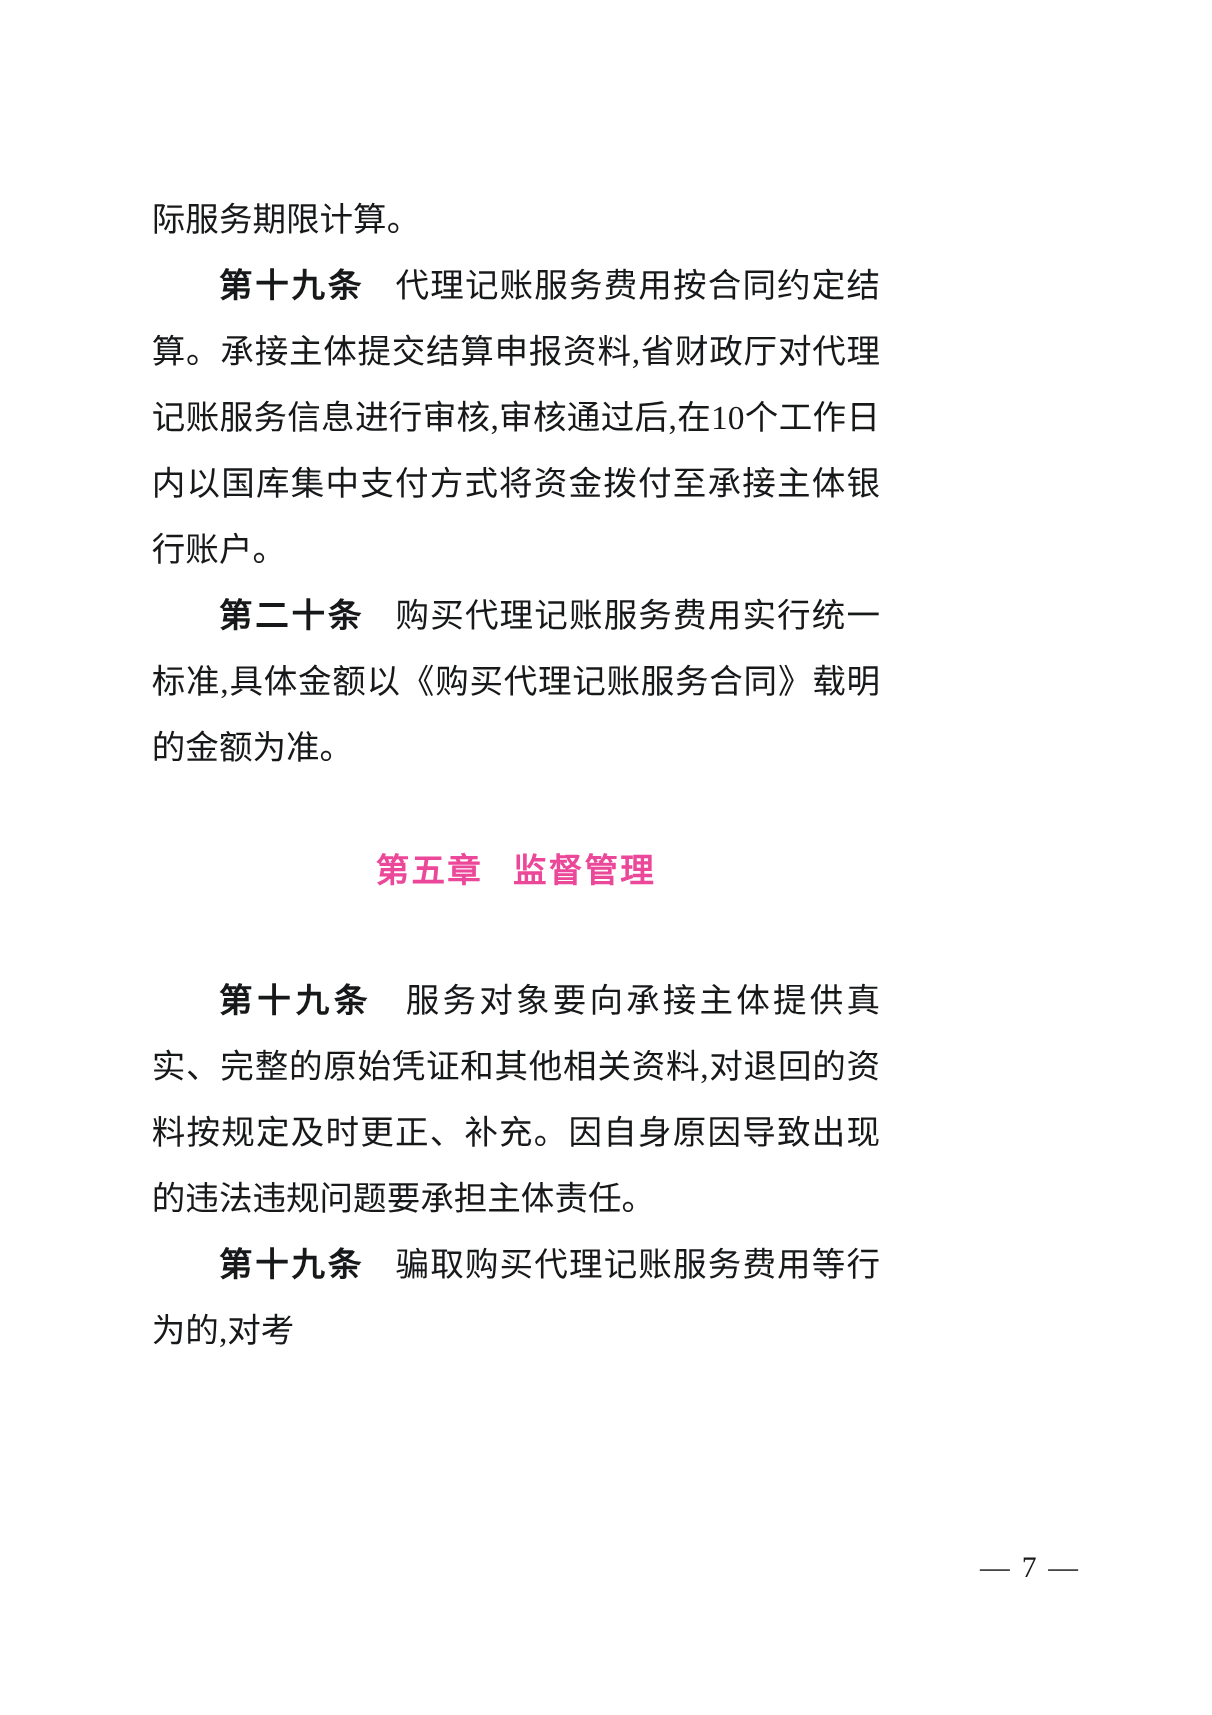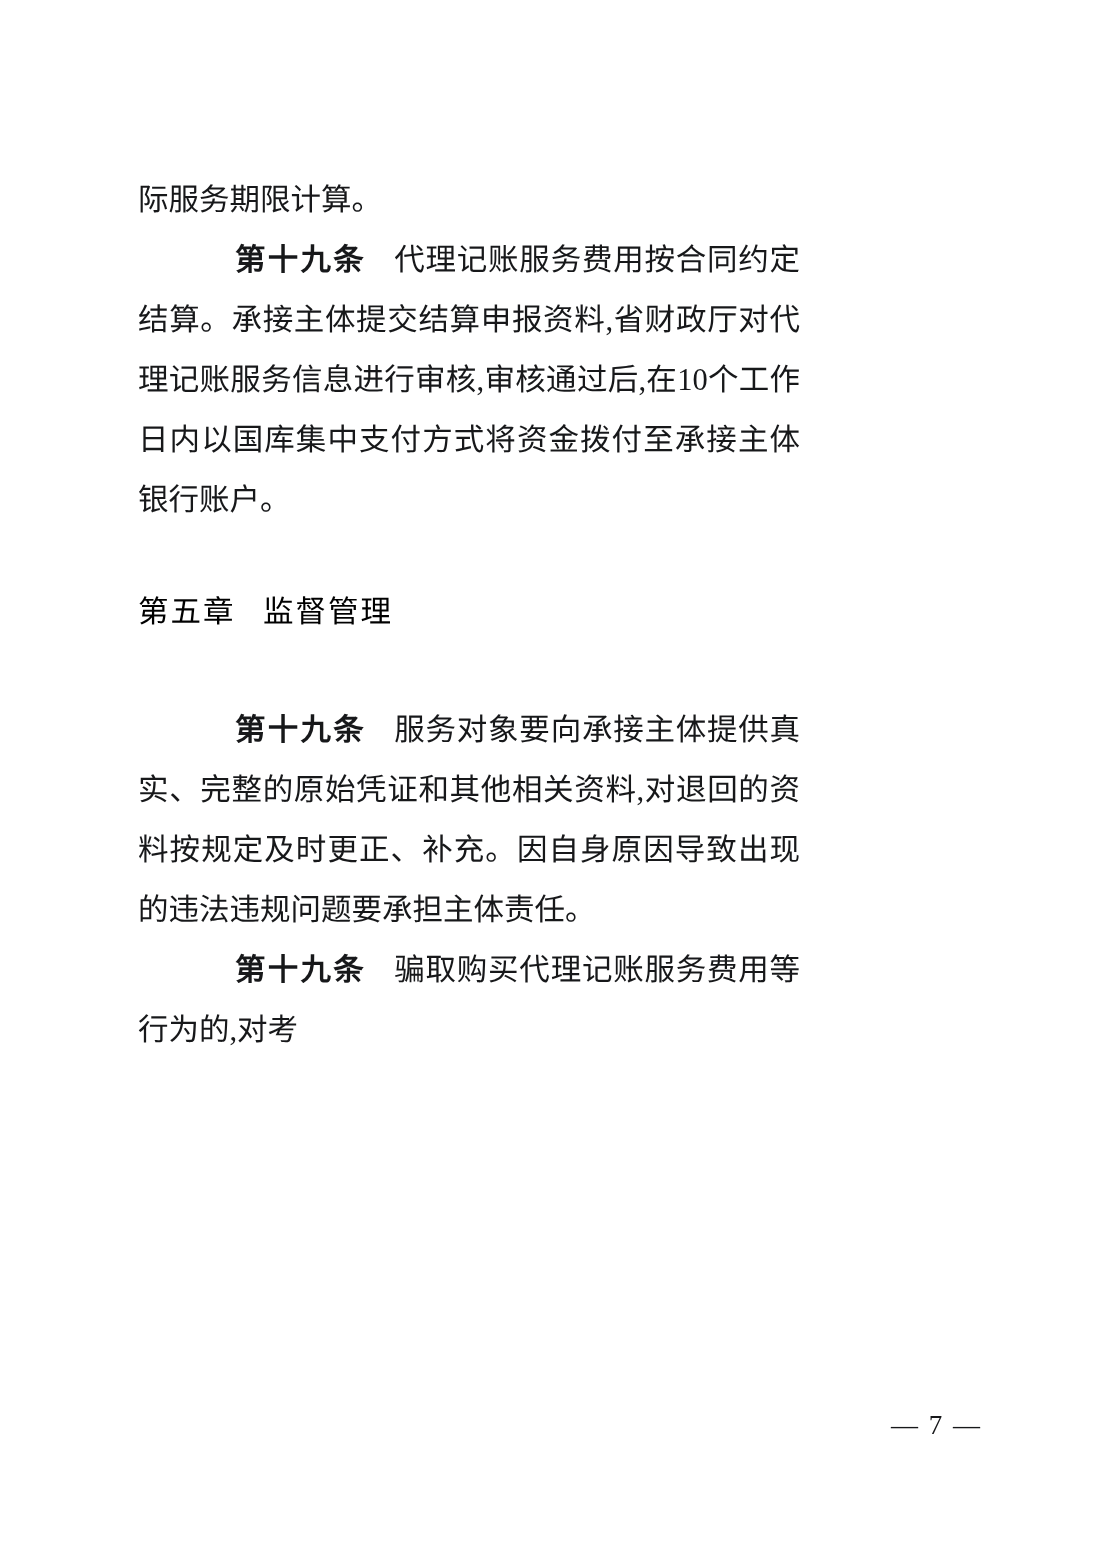--- a/index.html
+++ b/index.html
@@ -37,36 +37,35 @@
     color: #17181a;
   }
 
   .para.no-indent {
     text-indent: 0;
   }
 
   .article-label {
     font-weight: bold;
     letter-spacing: 1.5px;
-    margin-left: 36px;
   }
 
   .gap {
     display: inline-block;
     width: 0.9em;
   }
 
   .chapter-heading {
     margin: 0;
     font-size: 30.5px;
     line-height: 60px;
-    font-weight: normal;
-    text-align: left;
+    font-weight: bold;
+    text-align: center;
     letter-spacing: 2px;
-    color: #000000;
+    color: #ec4899;
   }
 
   .spacer-before-chapter { height: 52px; }
   .spacer-after-chapter { height: 58px; }
 
   .page-number {
     position: absolute;
     right: 120px;
     bottom: 118px;
     font-size: 27px;
@@ -82,20 +81,23 @@
 <div class="page">
 
   <p class="para no-indent">
     <span>际服务期限计算。</span>
   </p>
 
   <p class="para">
     <span class="article-label">第十九条</span><span class="gap"></span><span>代理记账服务费用按合同约定结算。承接主体提交结算申报资料,省财政厅对代理记账服务信息进行审核,审核通过后,在10个工作日内以国库集中支付方式将资金拨付至承接主体银行账户。</span>
   </p>
 
+  <p class="para">
+    <span class="article-label">第二十条</span><span class="gap"></span><span>购买代理记账服务费用实行统一标准,具体金额以《购买代理记账服务合同》载明的金额为准。</span>
+  </p>
 
   <div class="spacer-before-chapter"></div>
 
   <h2 class="chapter-heading">
     <span>第五章</span><span class="gap"></span><span>监督管理</span>
   </h2>
 
   <div class="spacer-after-chapter"></div>
 
 

